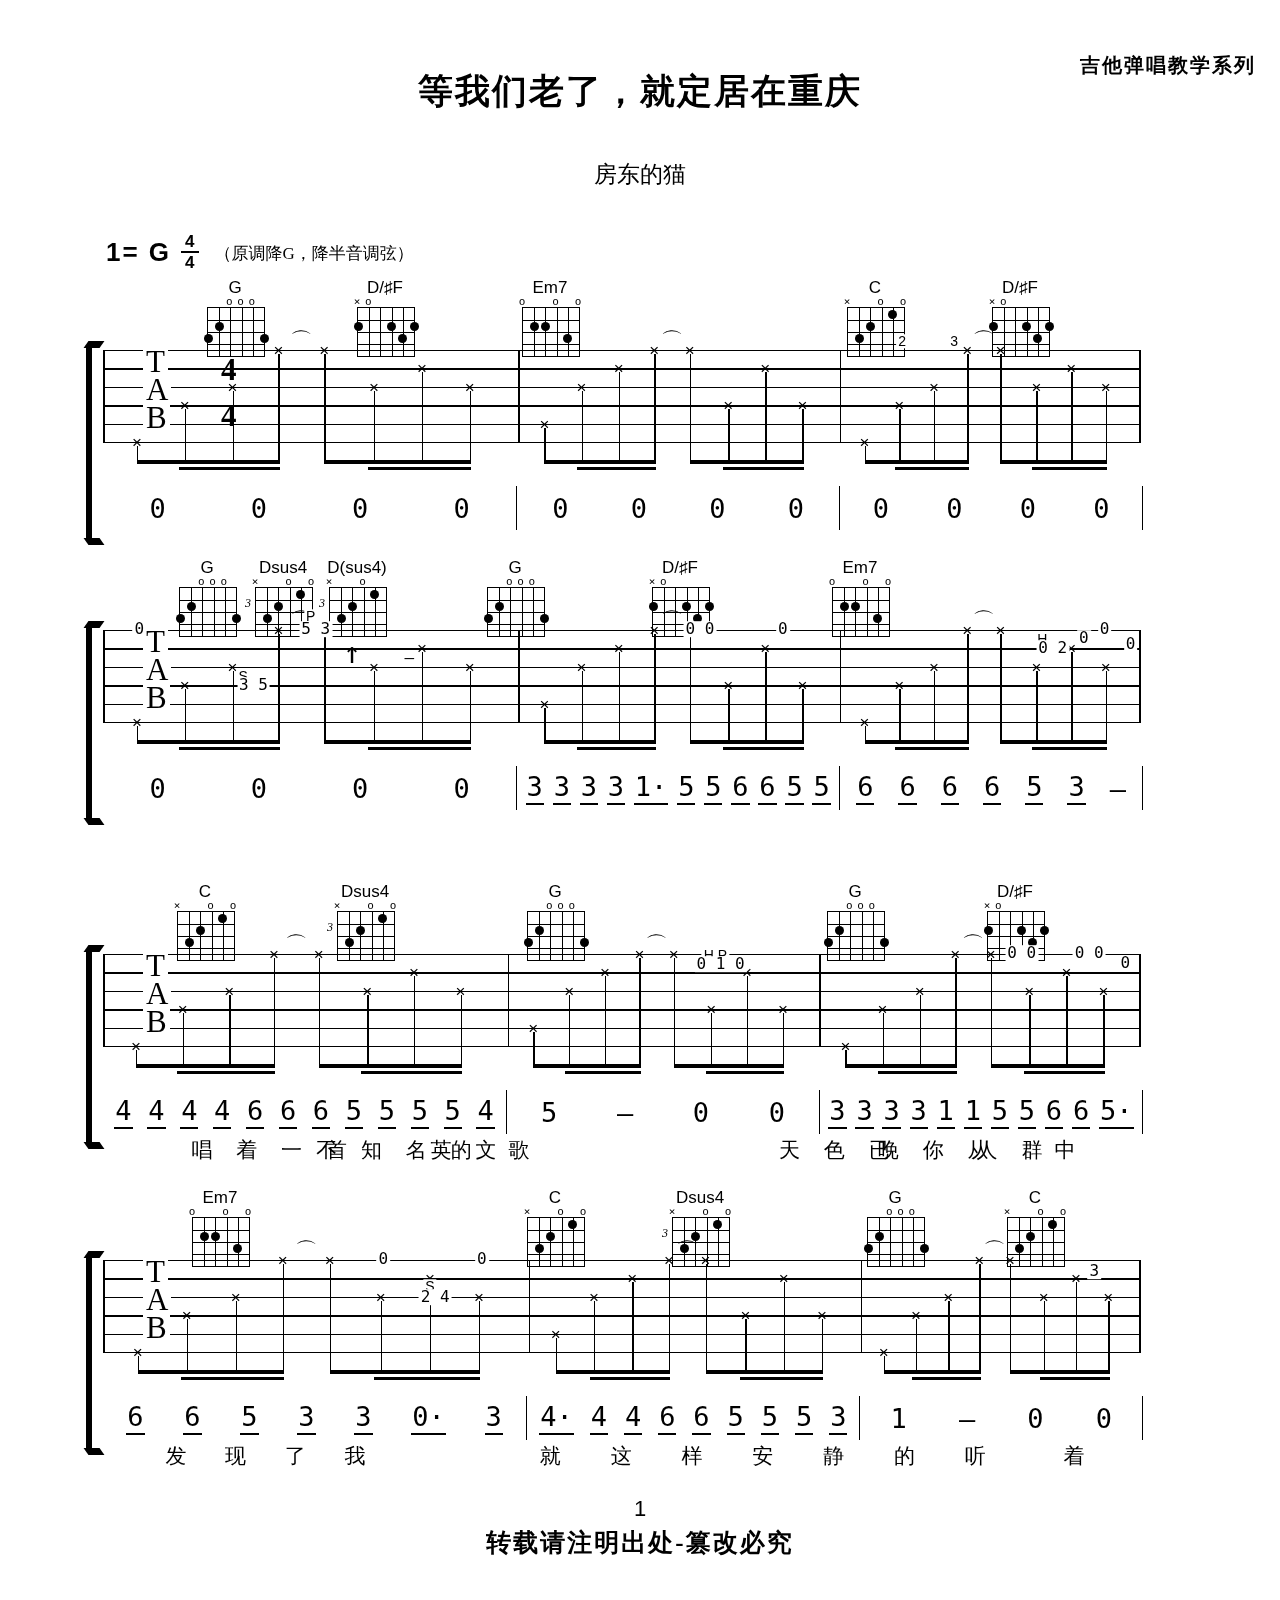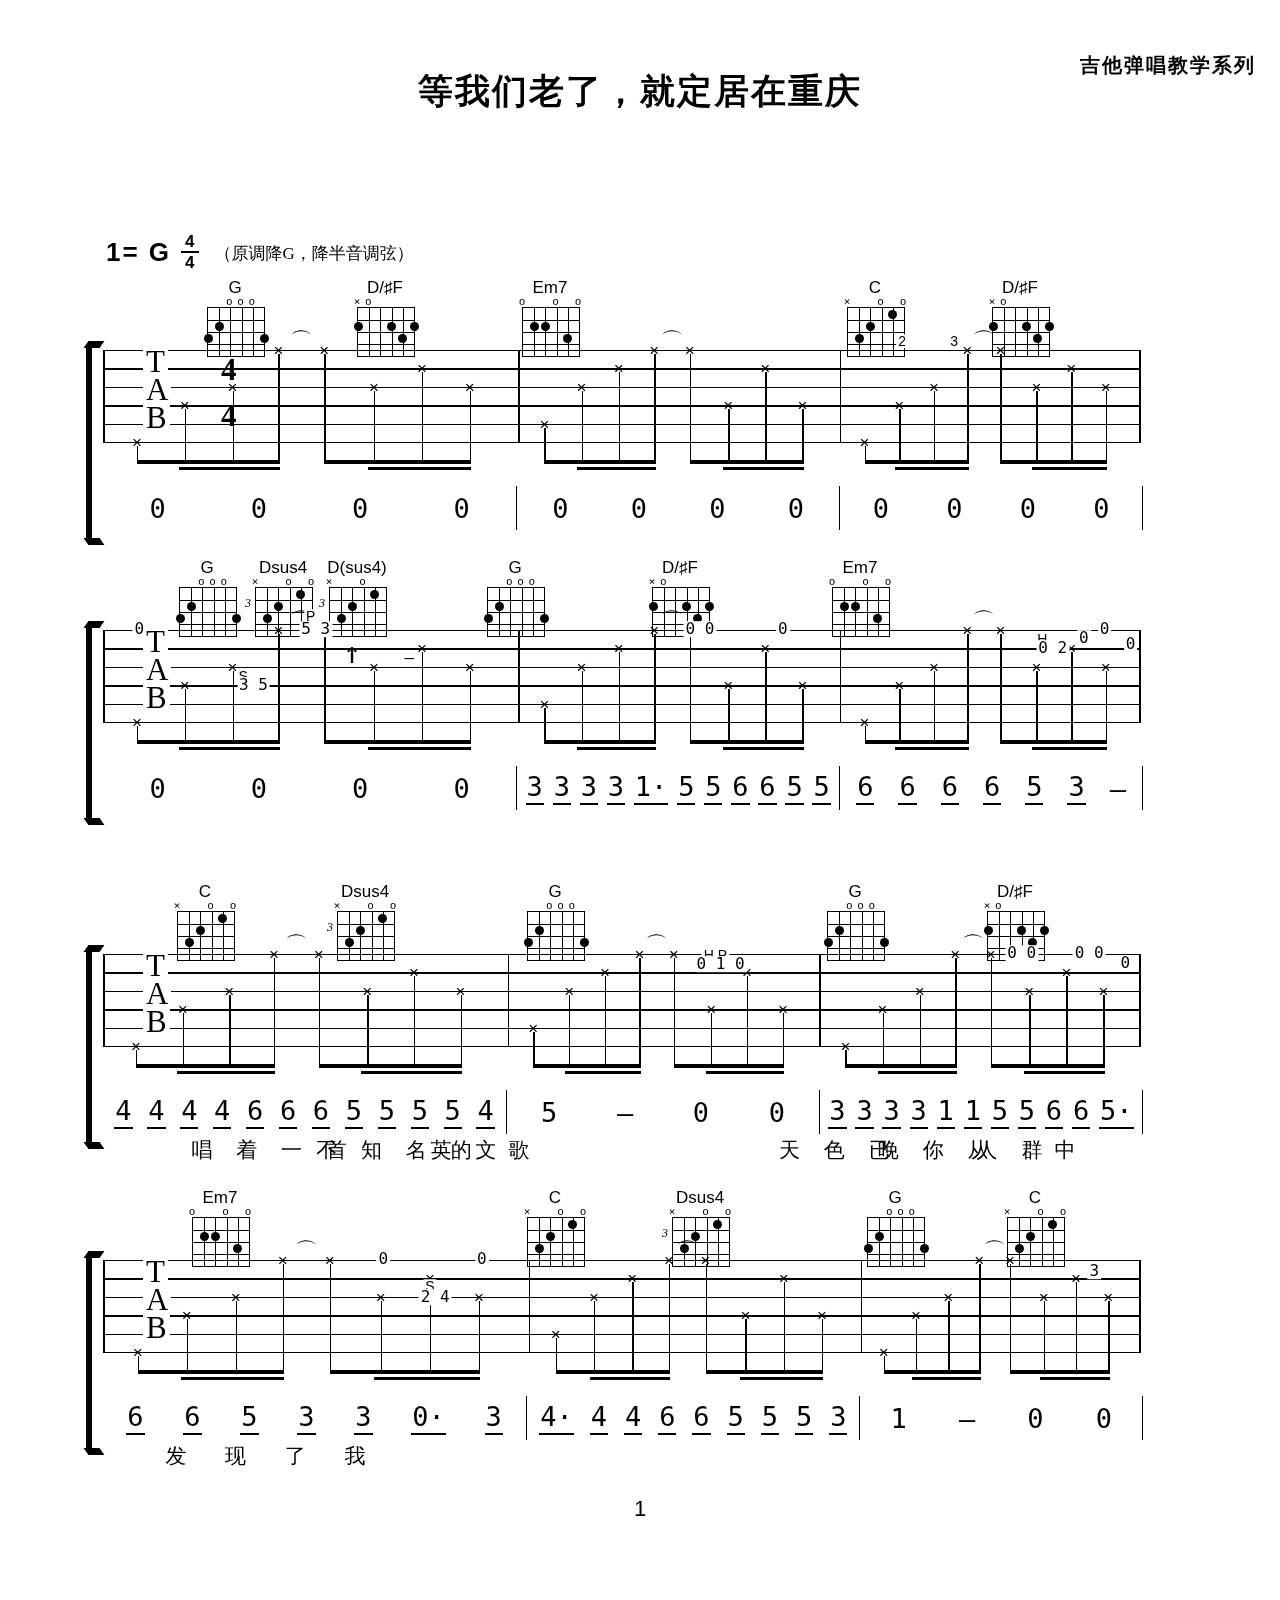--- a/index.html
+++ b/index.html
@@ -78,20 +78,21 @@
                  font-weight:bold;font-family:"Liberation Serif",serif;letter-spacing:2px;}
 </style>
 </head>
 <body>
 
 <div class="page">
 
   <div class="series-sub">吉他弹唱教学系列</div>
 
   <div class="title">等我们老了，就定居在重庆</div>
+  <div class="artist">房东的猫</div>
 
   <div class="keyline">
     <span class="tonic">1= G</span>
     <span class="frac">
       <span class="ft">4</span>
       <span class="fb">4</span>
     </span>
     <span class="keynote">（原调降G，降半音调弦）</span>
   </div>
 
@@ -996,17 +997,19 @@
         </div>
         <div class="measure" style="flex-grow: 27; flex-basis: 0px;">
           <span class="tok">1</span>
           <span class="tok nb">—</span>
           <span class="tok">0</span>
           <span class="tok">0</span>
         </div>
       </div>
     <div class="lyrics-row">
         <div class="lyr" style="left: 6%;">发  现  了  我</div>
+        <div class="lyr" style="left: 42%; letter-spacing: 22px;">就 这 样 安 静 的 听  着</div>
       </div>
   </div>
 
   <div class="page-num">1</div>
+  <div class="footer-notice">转载请注明出处-篡改必究</div>
 </div>
 
 </body></html>

